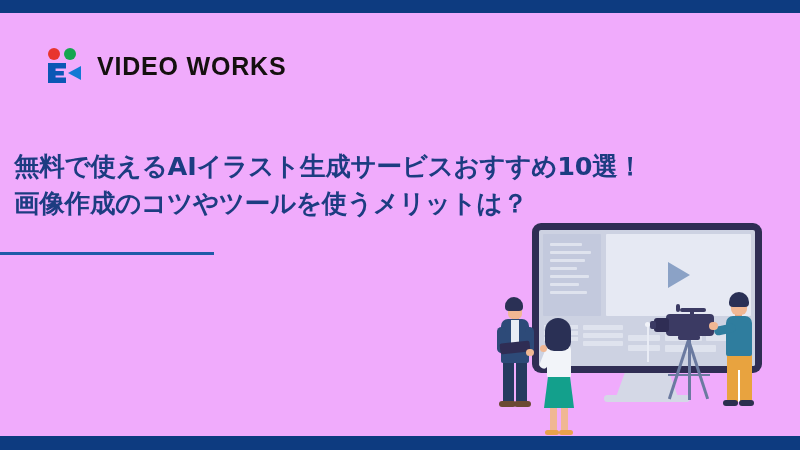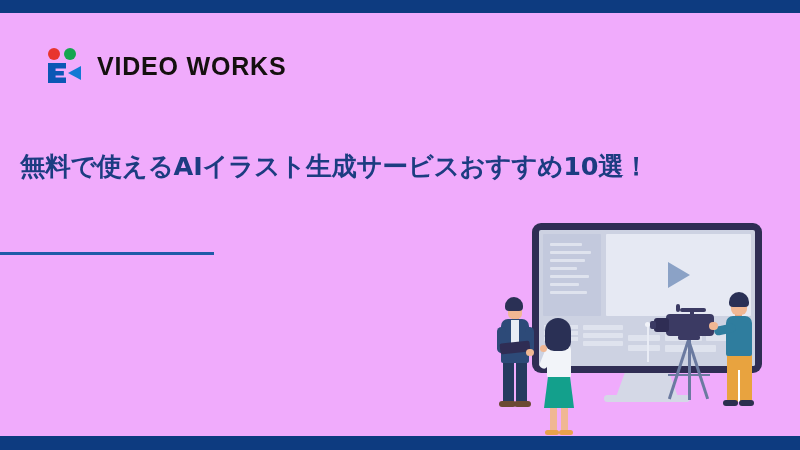--- a/index.html
+++ b/index.html
@@ -66,21 +66,21 @@
   .headline {
     position: absolute; left: 14px; top: 148px;
     color: #1c3c81;
     font-weight: 700;
     font-size: 25.5px;
     line-height: 37px;
     letter-spacing: -0.2px;
     font-family: "DejaVu Sans", "Liberation Sans", sans-serif;
     z-index: 5;
   }
-  .headline .line { display: block; white-space: nowrap; margin-left: 6px; }
+  .headline .line { display: block; white-space: nowrap; }
 
   .rule {
     position: absolute; left: 0; top: 252px;
     width: 214px; height: 3px;
     background: #1f5aa8;
   }
 
   
   .illustration {
     position: absolute; left: 470px; top: 215px;
@@ -246,20 +246,21 @@
       <span class="dot dot-red"></span>
       <span class="dot dot-green"></span>
       <span class="mark-e"></span>
       <span class="mark-tri"></span>
     </div>
     <div class="logo-text">VIDEO WORKS</div>
   </div>
 
   <div class="headline">
     <span class="line">無料で使えるAIイラスト生成サービスおすすめ10選！</span>
+    <span class="line">画像作成のコツやツールを使うメリットは？</span>
   </div>
 
   <div class="rule"></div>
 
   <div class="illustration">
 
     <div class="monitor">
       <div class="screen">
         <div class="screen-upper">
           <div class="panel-left">

